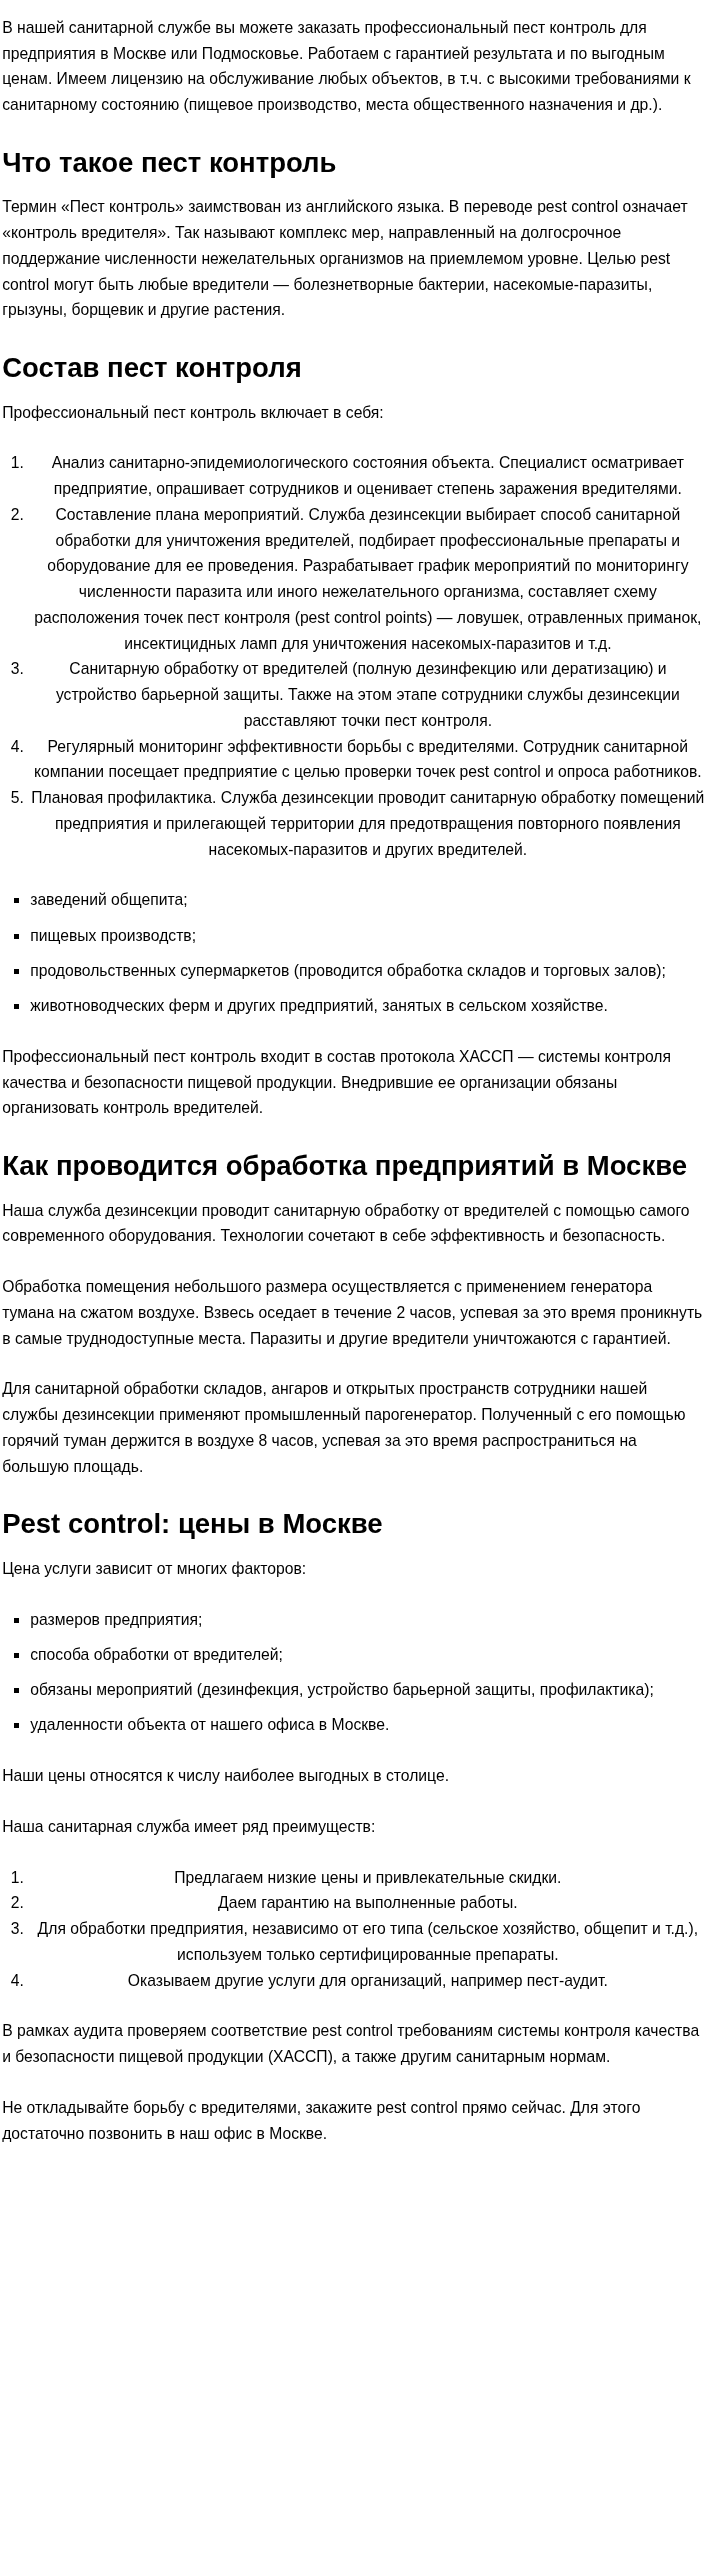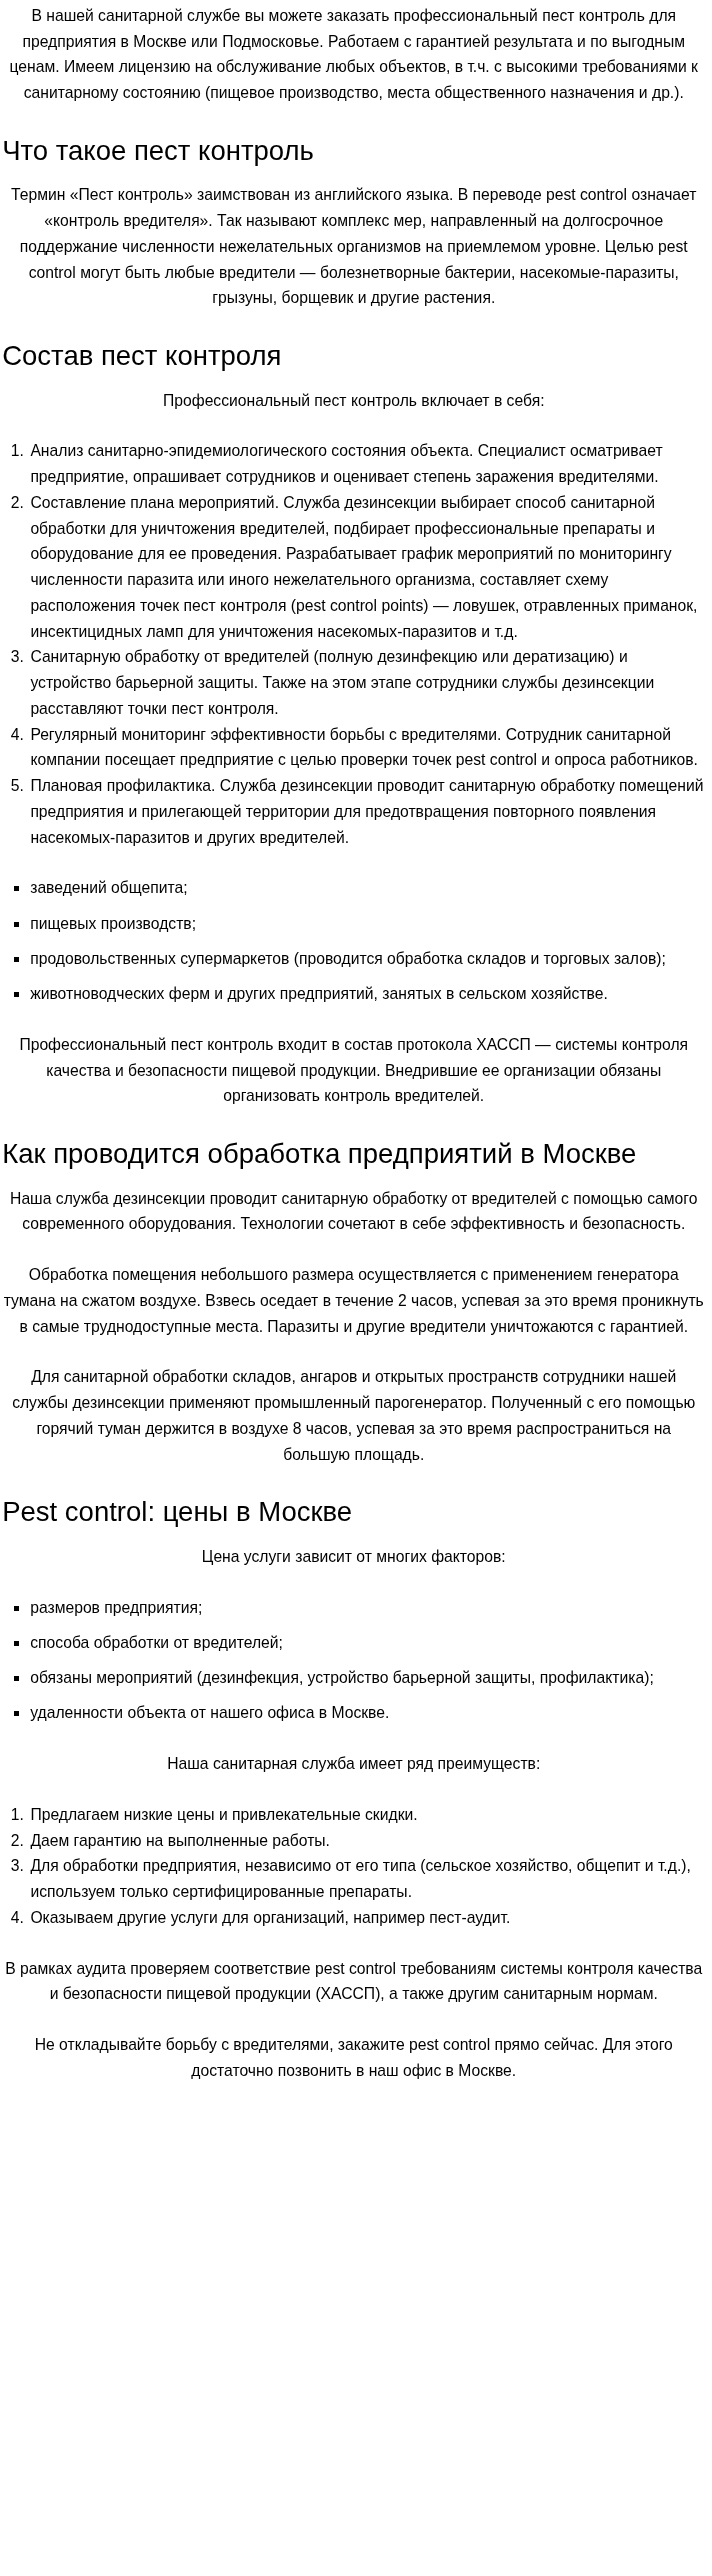--- a/index.html
+++ b/index.html
@@ -11,37 +11,37 @@
     width: 712px;
     color: #000000;
     font-family: "Liberation Sans", "DejaVu Sans", sans-serif;
     font-size: 15.7px;
     line-height: 1.64;
   }
   .page {
     padding: 2.8px 6.7px 12.3px 2.2px;
   }
   p {
-    margin: 0 0 25px 0;
-    text-align: center;
+    margin: 12px 0 25px 0;
   }
   h2 {
     font-size: 27.5px;
-    font-weight: 400;
+    font-weight: 700;
     line-height: 1.22;
     margin: 28px 0 15px 0;
     letter-spacing: 0;
   }
   ol {
     margin: 0 0 25px 0;
     padding-left: 26px;
   }
   ol > li {
     margin: 0;
     padding-left: 2.2px;
+    text-align: center;
   }
   ul {
     margin: 0 0 25px 0;
     padding-left: 28px;
     list-style-type: square;
   }
   ul > li {
     margin: 0 0 9.5px 0;
   }
   ul > li:last-child {
@@ -82,20 +82,21 @@
   <p>Для санитарной обработки складов, ангаров и открытых пространств сотрудники нашей службы дезинсекции применяют промышленный парогенератор. Полученный с его помощью горячий туман держится в воздухе 8 часов, успевая за это время распространиться на большую площадь.</p>
 
   <h2>Pest control: цены в Москве</h2>
   <p>Цена услуги зависит от многих факторов:</p>
   <ul>
     <li>размеров предприятия;</li>
     <li>способа обработки от вредителей;</li>
     <li>обязаны мероприятий (дезинфекция, устройство барьерной защиты, профилактика);</li>
     <li>удаленности объекта от нашего офиса в Москве.</li>
   </ul>
+  <p>Наши цены относятся к числу наиболее выгодных в столице.</p>
 
   <p>Наша санитарная служба имеет ряд преимуществ:</p>
   <ol>
     <li>Предлагаем низкие цены и привлекательные скидки.</li>
     <li>Даем гарантию на выполненные работы.</li>
     <li>Для обработки предприятия, независимо от его типа (сельское хозяйство, общепит и т.д.), используем только сертифицированные препараты.</li>
     <li>Оказываем другие услуги для организаций, например пест-аудит.</li>
   </ol>
   <p>В рамках аудита проверяем соответствие pest control требованиям системы контроля качества и безопасности пищевой продукции (ХАССП), а также другим санитарным нормам.</p>
   <p>Не откладывайте борьбу с вредителями, закажите pest control прямо сейчас. Для этого достаточно позвонить в наш офис в Москве.</p>

